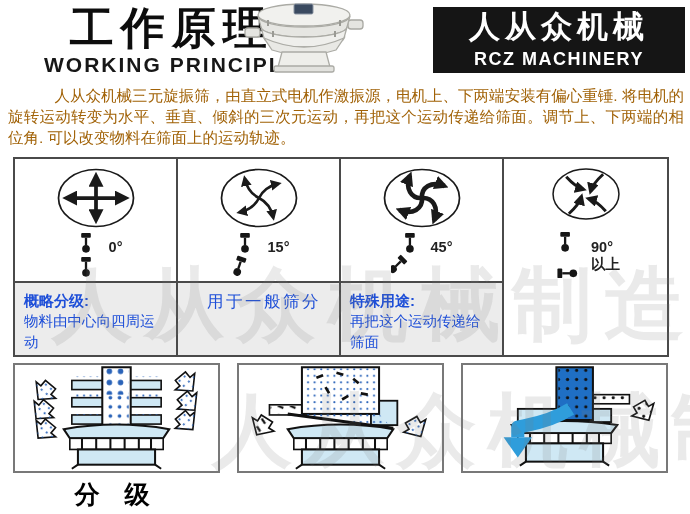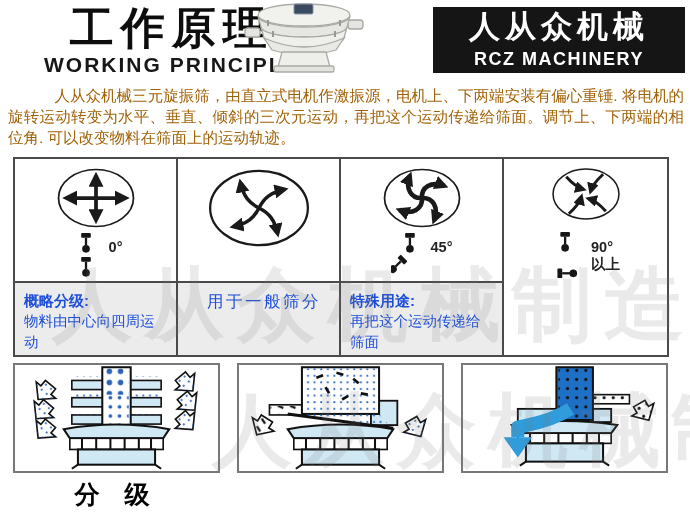--- a/index.html
+++ b/index.html
@@ -140,20 +140,30 @@
     <div class="icon-cell">
       <svg width="118" height="86" viewBox="0 0 120 88">
         <ellipse cx="60" cy="44" rx="50" ry="38" fill="none" stroke="#1a1a1a" stroke-width="2.3"></ellipse>
         <g fill="none" stroke="#1a1a1a" stroke-width="3.6">
           <path d="M60,44 C65,34 72,28 86,25" marker-end="url(#ah)"></path>
           <path d="M60,44 C65,34 72,28 86,25" marker-end="url(#ah)" transform="rotate(90 60 44)"></path>
           <path d="M60,44 C65,34 72,28 86,25" marker-end="url(#ah)" transform="rotate(180 60 44)"></path>
           <path d="M60,44 C65,34 72,28 86,25" marker-end="url(#ah)" transform="rotate(270 60 44)"></path>
         </g>
       </svg>
+      <div class="angle-row">
+        <svg width="34" height="50" viewBox="0 0 34 52">
+          <use href="#wt" transform="translate(17,2)"></use>
+          <use href="#wt" transform="translate(14,27) rotate(18)"></use>
+        </svg>
+        <div class="angle-label">
+          <span>15°</span>
+          <span></span>
+        </div>
+      </div>
     </div>
 
     <div class="icon-cell">
       <svg width="118" height="86" viewBox="0 0 120 88">
         <ellipse cx="60" cy="44" rx="50" ry="38" fill="none" stroke="#1a1a1a" stroke-width="2.3"></ellipse>
         <g fill="none" stroke="#1a1a1a" stroke-width="6.2">
           <path d="M60,44 C59,30 72,21 90,28" marker-end="url(#ahB)"></path>
           <path d="M60,44 C59,30 72,21 90,28" marker-end="url(#ahB)" transform="rotate(90 60 44)"></path>
           <path d="M60,44 C59,30 72,21 90,28" marker-end="url(#ahB)" transform="rotate(180 60 44)"></path>
           <path d="M60,44 C59,30 72,21 90,28" marker-end="url(#ahB)" transform="rotate(270 60 44)"></path>

